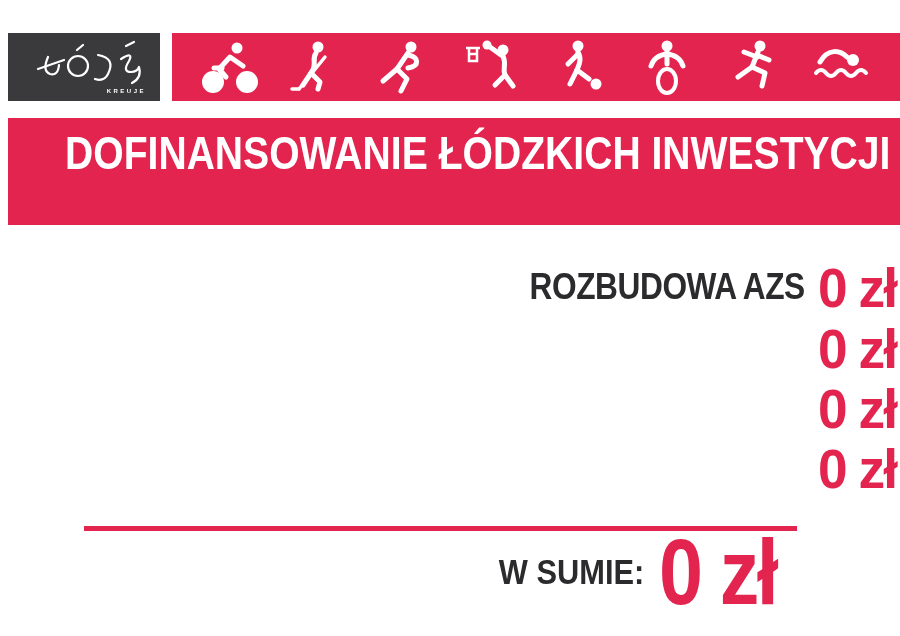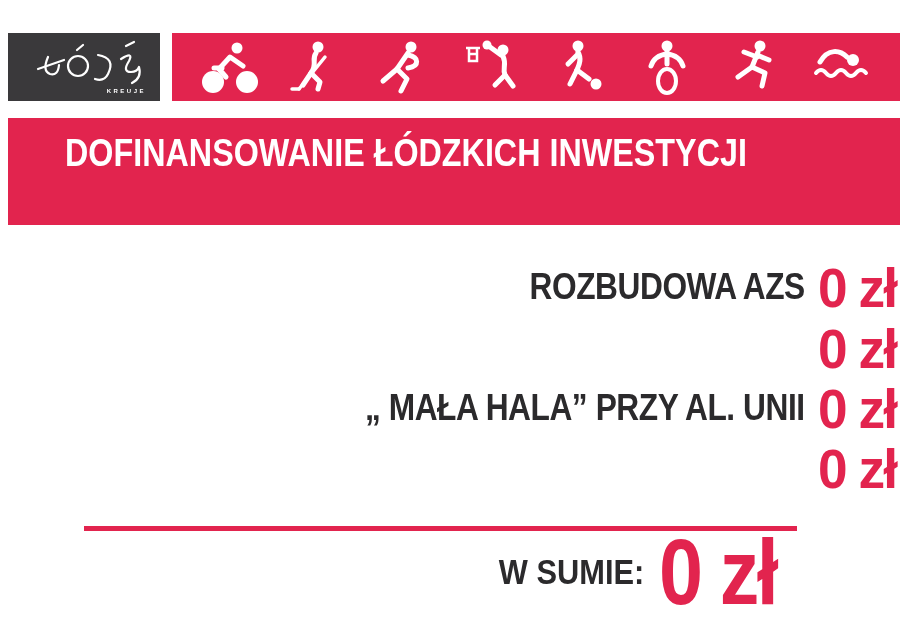--- a/index.html
+++ b/index.html
@@ -26,21 +26,21 @@
     background:var(--accent);
     display:flex;justify-content:space-evenly;align-items:center;
   }
   .icon-bar svg{display:block;}
   
   .banner{
     position:absolute;left:8px;top:118px;right:0;height:107px;
     background:var(--accent);color:#fff;
     padding:13px 0 0 57px;box-sizing:border-box;
   }
-  .banner .line{font-size:38px;font-weight:bold;line-height:45px;white-space:nowrap;}
+  .banner .line{font-size:46px;font-weight:bold;line-height:45px;white-space:nowrap;}
   .cond-l{display:inline-block;transform:scaleX(0.85);transform-origin:0 50%;}
   .cond-r{display:inline-block;transform:scaleX(0.88);transform-origin:100% 50%;}
   
   .row{
     position:absolute;left:0;right:0;height:70px;
     display:flex;align-items:center;justify-content:flex-end;
   }
   .row .label-cell{
     width:630px;text-align:right;font-size:36px;font-weight:bold;
     color:var(--dark);letter-spacing:-0.5px;white-space:nowrap;
@@ -191,23 +191,20 @@
   <div class="value-cell">
     <span class="cond-l">0 zł</span>
   </div>
 </div>
 <div class="row r1">
   <div class="value-cell">
     <span class="cond-l">0 zł</span>
   </div>
 </div>
 <div class="row r2">
-  <div class="label-cell">
-    <span class="cond-r">„ MAŁA HALA” PRZY AL. UNII</span>
-  </div>
   <div class="value-cell">
     <span class="cond-l">0 zł</span>
   </div>
 </div>
 <div class="row r3">
   <div class="value-cell">
     <span class="cond-l">0 zł</span>
   </div>
 </div>
 

